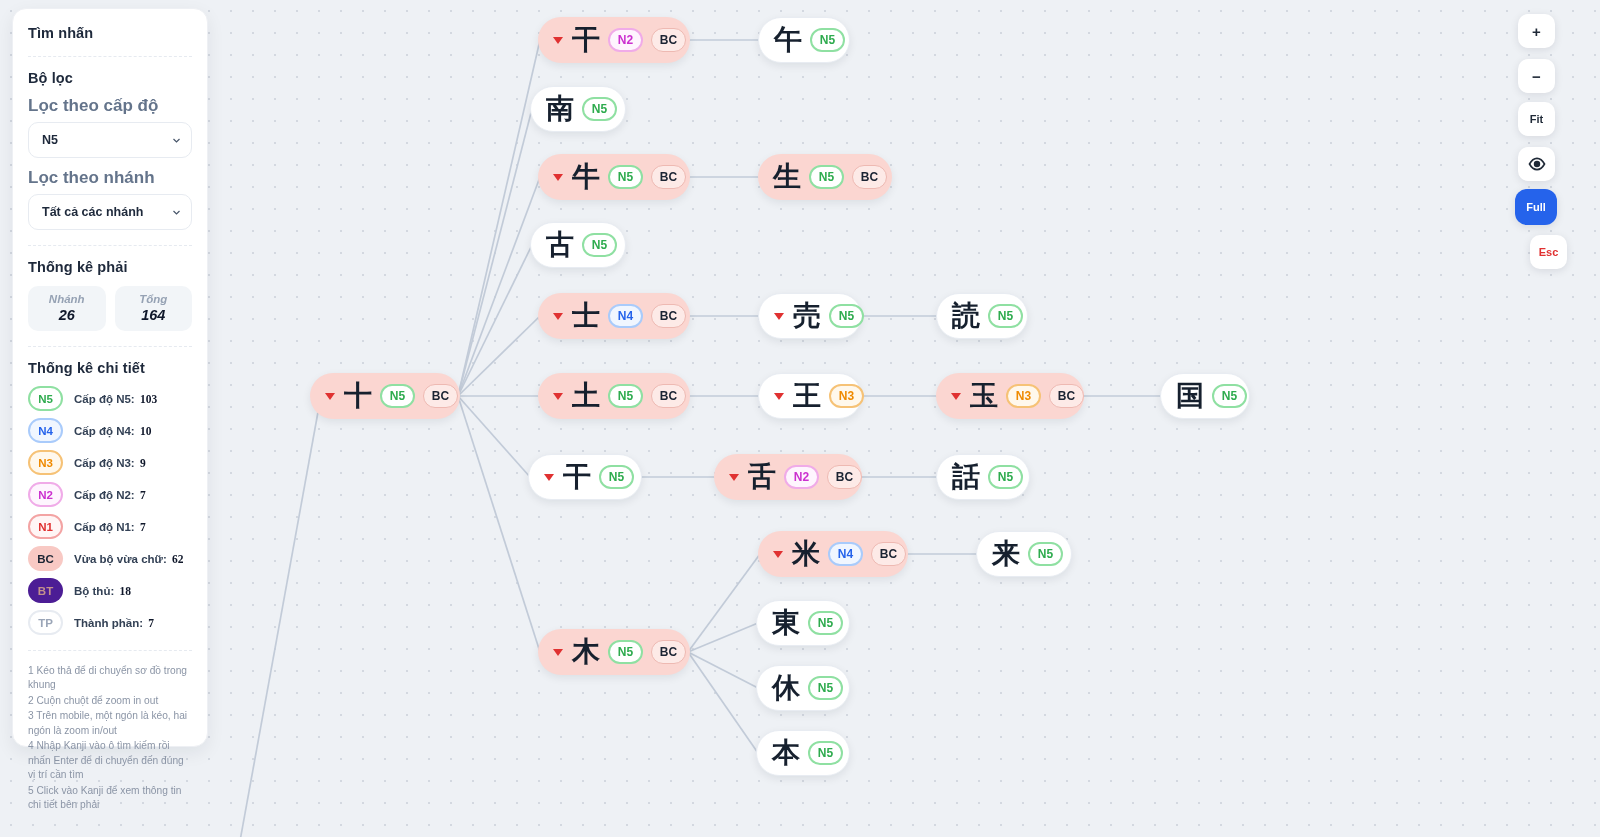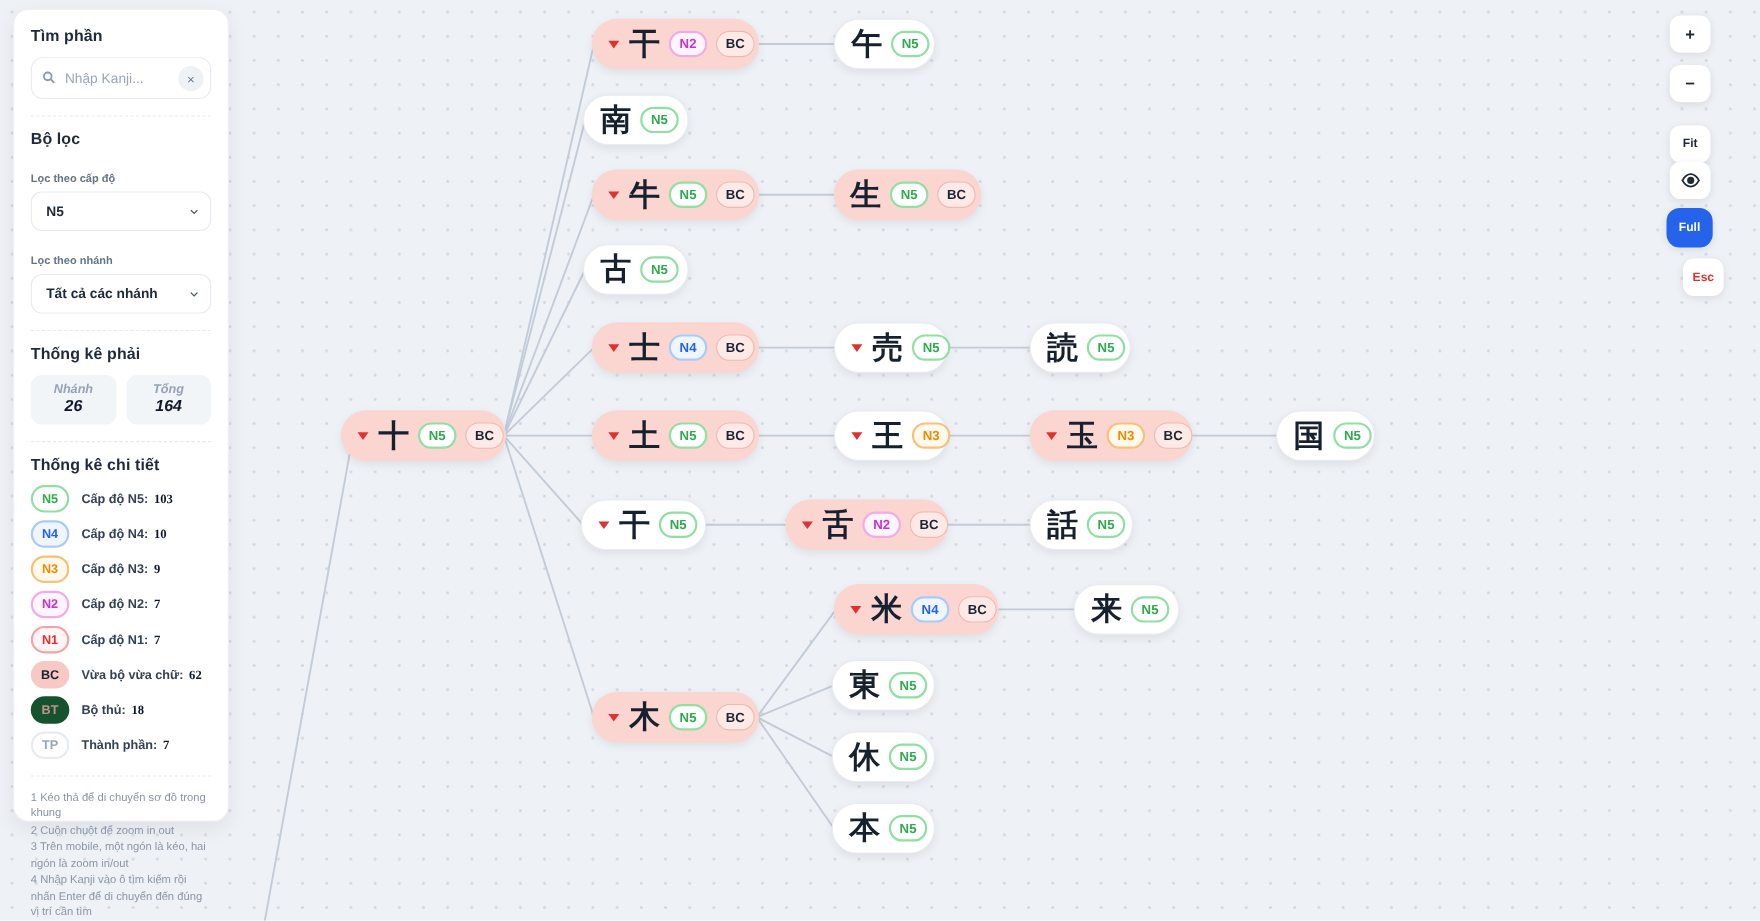--- a/index.html
+++ b/index.html
@@ -17,21 +17,21 @@
   .search-wrap { position:relative; margin-top:11px; }
   .search-input { width:100%; height:38px; border:1.5px solid #e7ebf1; border-radius:11px;
     background:#fff; padding:0 34px 0 30px; font-size:12.5px; color:#1e293b; outline:none;
     font-family:"Liberation Sans","DejaVu Sans",sans-serif; }
   .search-input::placeholder { color:#9aa5b7; }
   .search-icon { position:absolute; left:10px; top:12px; width:13px; height:13px; color:#8d98aa; }
   .clear-btn { position:absolute; right:7px; top:8px; width:23px; height:23px; border-radius:50%;
     background:#eef1f5; color:#64748b; display:flex; align-items:center; justify-content:center;
     font-size:12px; cursor:pointer; }
   .dashed { border:none; border-top:1.5px dashed #e6eaf0; margin:15px 0 13px 0; }
-  .sb-label { margin:22px 0 6px 0; font-size:10px; font-weight:700; color:#64748b; }
+  .sb-label { margin:10px 0 6px 0; font-size:17px; font-weight:700; color:#64748b; }
   .select { position:relative; height:36px; border:1.5px solid #e7ebf1; border-radius:10px;
     background:#fff; display:flex; align-items:center; padding:0 26px 0 13px;
     font-size:12.5px; font-weight:600; color:#1e293b; cursor:pointer; }
   .select .chev { position:absolute; right:10px; top:13px; width:9px; height:9px; color:#475569; }
   .stat-row { display:flex; gap:9px; margin-top:11px; }
   .stat-box { flex:1; background:#f2f5f8; border-radius:10px; text-align:center; padding:7px 0 8px 0;font-style:italic; }
   .stat-box .lab { font-size:11.5px; color:#96a2b4; font-weight:600; }
   .stat-box .val { font-size:14.5px; color:#0f172a; font-weight:800; margin-top:2px; }
   .detail-rows { margin-top:10px; }
   .d-row { display:flex; align-items:center; gap:11px; margin:7px 0; }
@@ -43,21 +43,21 @@
   .tips { margin-top:12px; font-size:10.2px; color:#8b95a6; line-height:1.42; font-weight:500; }
   .tips div { margin-bottom:1px; }
 
   
   .p-n5 { border-color:#8fe0a2; color:#2eab4e; background:#fff; }
   .p-n4 { border-color:#a9cbfb; color:#2563eb; background:#f0f6ff; }
   .p-n3 { border-color:#f6c276; color:#ef8a00; background:#fff8ec; }
   .p-n2 { border-color:#f0abe8; color:#cb30cf; background:#fef5fe; }
   .p-n1 { border-color:#f3a3a3; color:#e03131; background:#fff5f5; }
   .p-bc { background:#f8c9c4; color:#1b2433; border:none; }
-  .p-bt { background:#14532d; color:#c3918c; border:none; }
+  .p-bt { background:#4c1d95; color:#c3918c; border:none; }
   .p-tp { background:#fff; border-color:#e7ebf1; color:#9aa5b7; }
   .p-bc-node { background:rgba(255,255,255,.48); border:1.5px solid #eeb9b2; color:#1b2433; }
 
   
   .graph { position:absolute; inset:0; z-index:1; }
   .edges { position:absolute; inset:0; width:1600px; height:837px; }
   .node { position:absolute; height:46px; border-radius:23px; display:flex; align-items:center;
     gap:8px; padding:0 15px; cursor:pointer; box-shadow:0 3px 9px rgba(15,23,42,.08); z-index:2; }
   .node.pink { background:#fbd6d1; }
   .node.white { background:#ffffff; border:1px solid #e8ecf2; }
@@ -224,30 +224,22 @@
           <span class="pill p-n5">N5</span>
         </div>
         <div class="node white" style="left: 756px; top: 730px; width: 94px;">
           <span class="kanji">本</span>
           <span class="pill p-n5">N5</span>
         </div>
       </div>
   </div>
 
   <aside class="sidebar">
-    <div class="sb-h">Tìm phần</div>
-
-    <div class="search-wrap">
-      <svg class="search-icon" viewBox="0 0 24 24" fill="none" stroke="currentColor" stroke-width="3">
-          <circle cx="10" cy="10" r="6.5"></circle>
-          <line x1="15" y1="15" x2="21" y2="21"></line>
-        </svg>
-      <input class="search-input" value="" placeholder="Nhập Kanji..." style="">
-      <div class="clear-btn">×</div>
-    </div>
+    <div class="sb-h">Tìm nhấn</div>
+
 
     <hr class="dashed">
 
     <div class="sb-h">Bộ lọc</div>
 
     <div class="sb-label">Lọc theo cấp độ</div>
     <div class="select">
       <span>N5</span>
       <svg class="chev" viewBox="0 0 24 24" fill="none" stroke="currentColor" stroke-width="3.2">
           <polyline points="4,8 12,16 20,8"></polyline>
@@ -320,21 +312,21 @@
         <div>1 Kéo thả để di chuyển sơ đồ trong khung</div>
         <div>2 Cuộn chuột để zoom in out</div>
         <div>3 Trên mobile, một ngón là kéo, hai ngón là zoom in/out</div>
         <div>4 Nhập Kanji vào ô tìm kiếm rồi nhấn Enter để di chuyển đến đúng vị trí cần tìm</div>
         <div>5 Click vào Kanji để xem thông tin chi tiết bên phải</div>
       </div>
   </aside>
 
   <div class="ctl" style="top:14px">+</div>
   <div class="ctl" style="top:59px">−</div>
-  <div class="ctl small-text" style="top:114px">Fit</div>
+  <div class="ctl small-text" style="top:102px">Fit</div>
   <div class="ctl" style="top:147px">
     <svg width="18" height="18" viewBox="0 0 24 24" fill="none" stroke="#1f2937" stroke-width="2.2">
       <path d="M2 12 C5 6.5 9 4.5 12 4.5 C15 4.5 19 6.5 22 12 C19 17.5 15 19.5 12 19.5 C9 19.5 5 17.5 2 12 Z"></path>
       <circle cx="12" cy="12" r="3.2" fill="#1f2937"></circle>
     </svg>
   </div>
   <div class="ctl ctl-full" style="top:189px">Full</div>
   <div class="ctl ctl-esc" style="top:235px">Esc</div>
 
 

